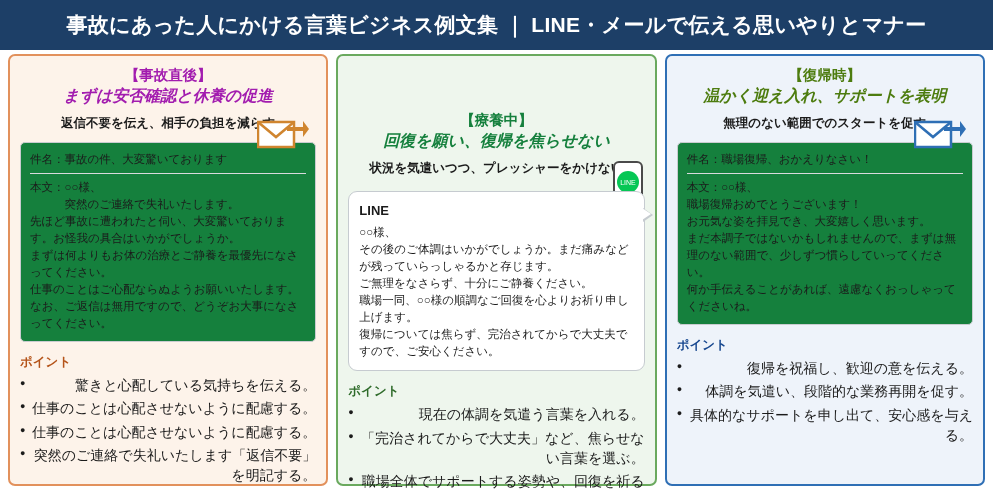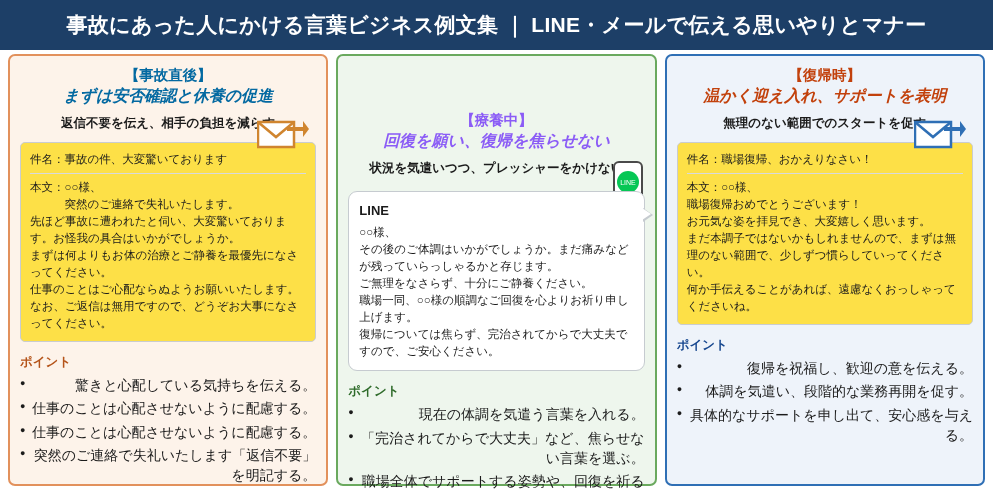--- a/index.html
+++ b/index.html
@@ -60,39 +60,39 @@
   .col-2 { background: #eef6ed; border-color: #6aa95e; }
   .col-3 { background: #eef3fa; border-color: #2f6fb5; }
 
   .col-title {
     text-align: center;
     font-weight: bold;
     line-height: 1.28;
     font-size: 15.5px;
     margin-top: 2px;
   }
-  .col-1 .col-title { color: #0369a1; text-align: center; }
-  .col-2 .col-title { color: #8b5cf6; margin-top: 47px; }
-  .col-3 .col-title { color: #c2410c; }
+  .col-1 .col-title { color: #a21caf; text-align: center; }
+  .col-2 .col-title { color: #15803d; margin-top: 47px; }
+  .col-3 .col-title { color: #4d7c0f; }
   .col-title .t1 { display: block; font-size: 14.5px; }
   .col-title .t2 { display: block; font-size: 16px; margin-top: 1px; font-style: italic; }
 
   .col-sub {
     text-align: center;
     font-size: 12.5px;
     font-weight: bold;
     margin-top: 9px;
     color: #1b1b1b;
   }
 
   
   .card {
     position: relative;
     margin-top: 10px;
-    background: #fde047;
+    background: #15803d;
     border: 1px solid #c9ccd0;
     border-radius: 5px;
     padding: 8px 9px 9px 9px;
     font-size: 11.5px;
     line-height: 1.48;
   }
   .card-subject {
     font-size: 11.5px;
     padding-bottom: 5px;
     border-bottom: 1px solid #d8dadd;

